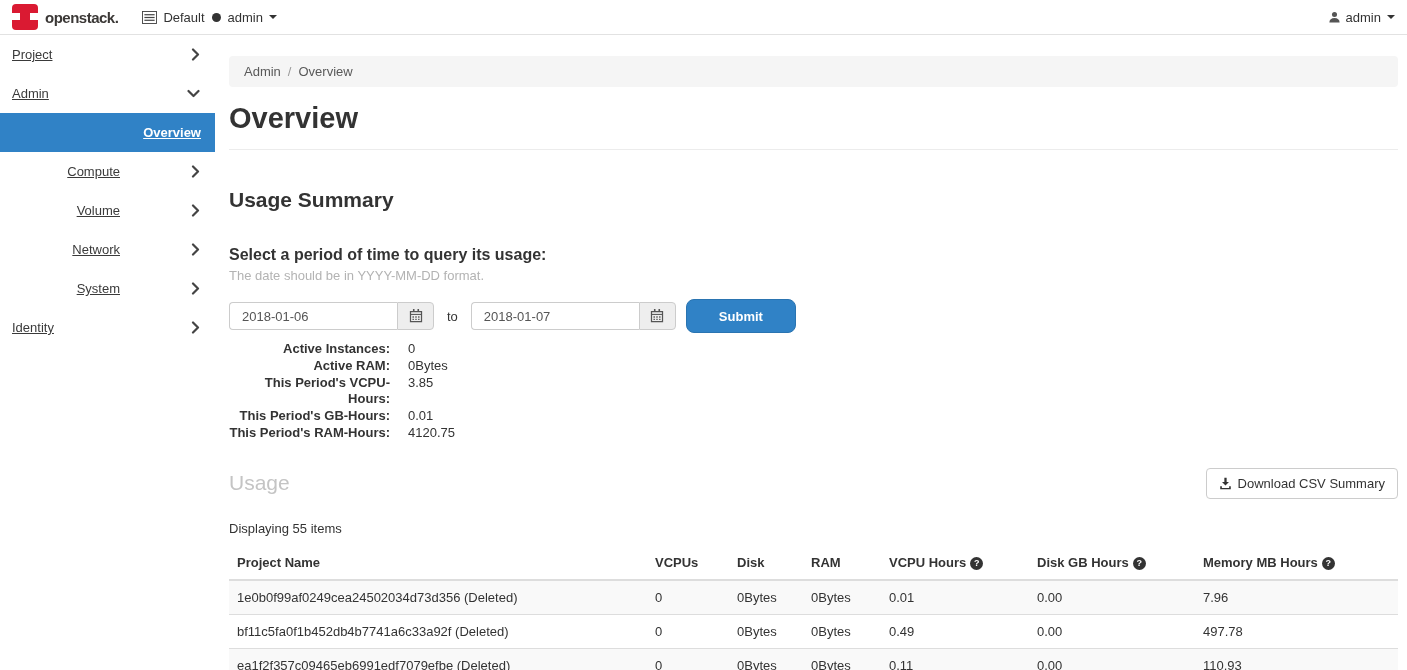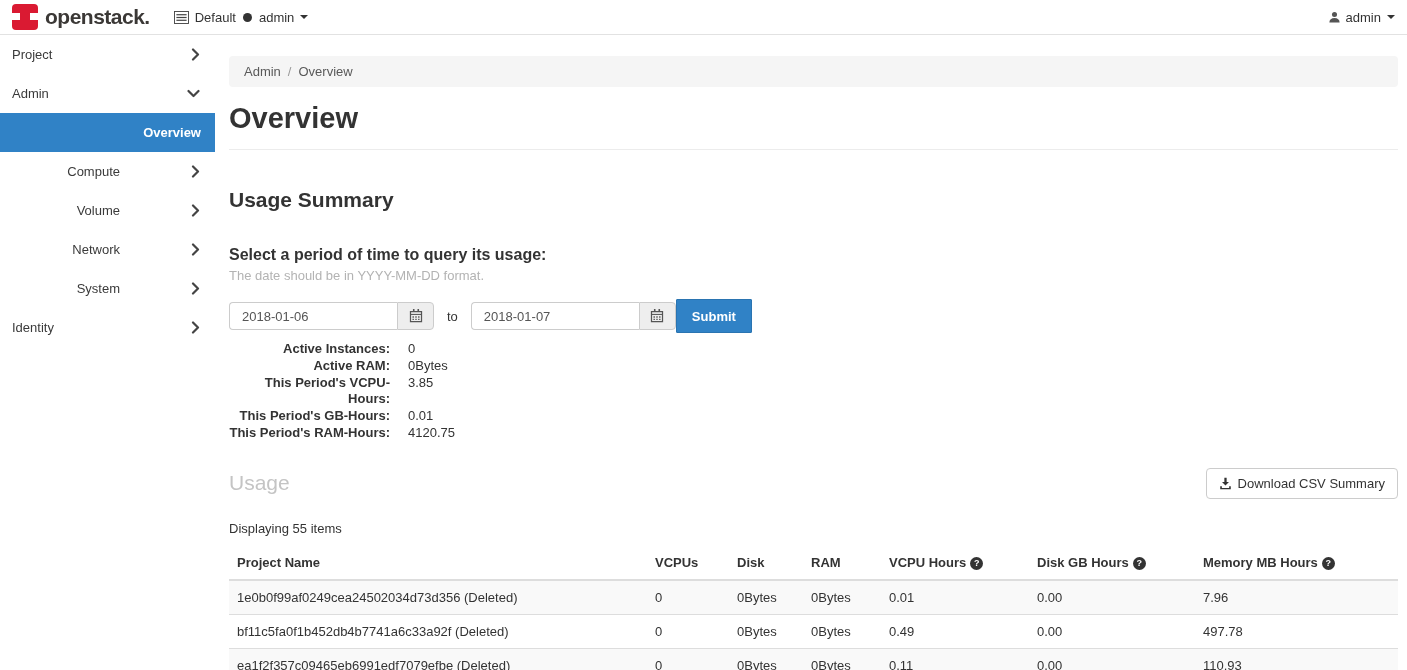--- a/index.html
+++ b/index.html
@@ -11,33 +11,33 @@
   *{box-sizing:border-box;margin:0;padding:0;}
   html,body{width:1407px;height:670px;overflow:hidden;background:#fff;
     font-family:"Liberation Sans","DejaVu Sans",sans-serif;color:var(--text);}
 
   
   .navbar{height:35px;display:flex;align-items:center;padding:0 12px;
     border-bottom:1px solid #e2e2e2;background:#fff;}
   .logo{width:26px;height:26px;background:var(--brand-red);border-radius:4px;position:relative;flex:0 0 auto;}
   .logo::before{content:"";position:absolute;left:0;right:0;top:9px;height:7px;background:#fff;}
   .logo::after{content:"";position:absolute;left:8px;right:8px;top:9px;height:7px;background:var(--brand-red);}
-  .brand-text{font-size:21px;font-weight:bold;color:#3b3836;margin-left:7px;letter-spacing:-0.5px;}
+  .brand-text{font-size:15px;font-weight:bold;color:#3b3836;margin-left:7px;letter-spacing:-0.5px;}
   .context-switcher{display:flex;align-items:center;margin-left:24px;font-size:13px;color:#333;cursor:pointer;}
   .context-switcher .icon{display:inline-flex;margin-right:6px;}
   .dot{width:9px;height:9px;border-radius:50%;background:#333;margin:0 7px;}
   .caret{width:0;height:0;border-left:4px solid transparent;border-right:4px solid transparent;
     border-top:4px solid #333;margin-left:6px;}
   .navbar-right{margin-left:auto;display:flex;align-items:center;font-size:13px;cursor:pointer;}
   .navbar-right .icon{display:inline-flex;margin-right:5px;}
 
   
   .wrapper{display:flex;height:634px;}
   .sidebar{width:215px;flex:0 0 215px;padding-top:0;font-size:13px;color:#3a3a3a;}
-  .side-item{height:39px;display:flex;align-items:center;padding:0 15px 0 12px;cursor:pointer;}
+  .side-item{height:39px;display:flex;align-items:center;padding:0 15px 0 12px;cursor:pointer;text-decoration:underline;}
   .side-item .chev{margin-left:auto;display:inline-flex;}
   .side-item.selected{background:var(--accent);color:#fff;justify-content:flex-end;padding-right:14px;font-weight:bold;}
   .side-item.sub .sub-label{width:108px;text-align:right;}
   .chev svg{display:block;}
 
   
   .main{flex:1;padding:0 9px 0 14px;}
   .breadcrumb{margin-top:21px;background:#f5f5f5;border-radius:4px;padding:8px 15px;
     font-size:13px;color:#595959;display:flex;align-items:center;}
   .breadcrumb .sep{color:#9a9a9a;margin:0 7px;}
@@ -49,22 +49,22 @@
   .help-text{margin-top:4px;font-size:13px;color:#b3b3b3;}
 
   .date-form{margin-top:16px;display:flex;align-items:center;}
   .input-group{display:flex;width:205px;height:28px;}
   .input-group input{flex:1;min-width:0;border:1px solid #ccc;border-right:none;
     border-radius:4px 0 0 4px;padding:6px 12px;font-size:13px;color:#555;outline:none;
     font-family:"Liberation Sans","DejaVu Sans",sans-serif;}
   .input-addon{width:37px;background:#eee;border:1px solid #ccc;border-radius:0 4px 4px 0;
     display:flex;align-items:center;justify-content:center;cursor:pointer;}
   .to-label{margin:0 13px;font-size:13px;}
-  .btn-primary{margin-left:0;background:var(--accent);color:#fff;border:1px solid #2a74b1;
-    border-radius:1px;font-size:13px;font-weight:bold;padding:0 15px;height:34px;cursor:pointer;
+  .btn-primary{margin-left:10px;background:var(--accent);color:#fff;border:1px solid #2a74b1;
+    border-radius:8px;font-size:13px;font-weight:bold;padding:0 32px;height:34px;cursor:pointer;
     font-family:"Liberation Sans","DejaVu Sans",sans-serif;}
 
   .stats{margin-top:8px;}
   .stat-row{display:flex;font-size:13px;line-height:16.8px;}
   .stat-row dt{width:161px;text-align:right;font-weight:bold;color:#333;}
   .stat-row dd{margin-left:18px;color:#333;}
 
   .usage-header{margin-top:26px;display:flex;align-items:center;}
   .usage-title{font-size:21px;color:#c4c4c4;font-weight:normal;}
   .btn-default{margin-left:auto;background:#fff;border:1px solid #ccc;border-radius:4px;

